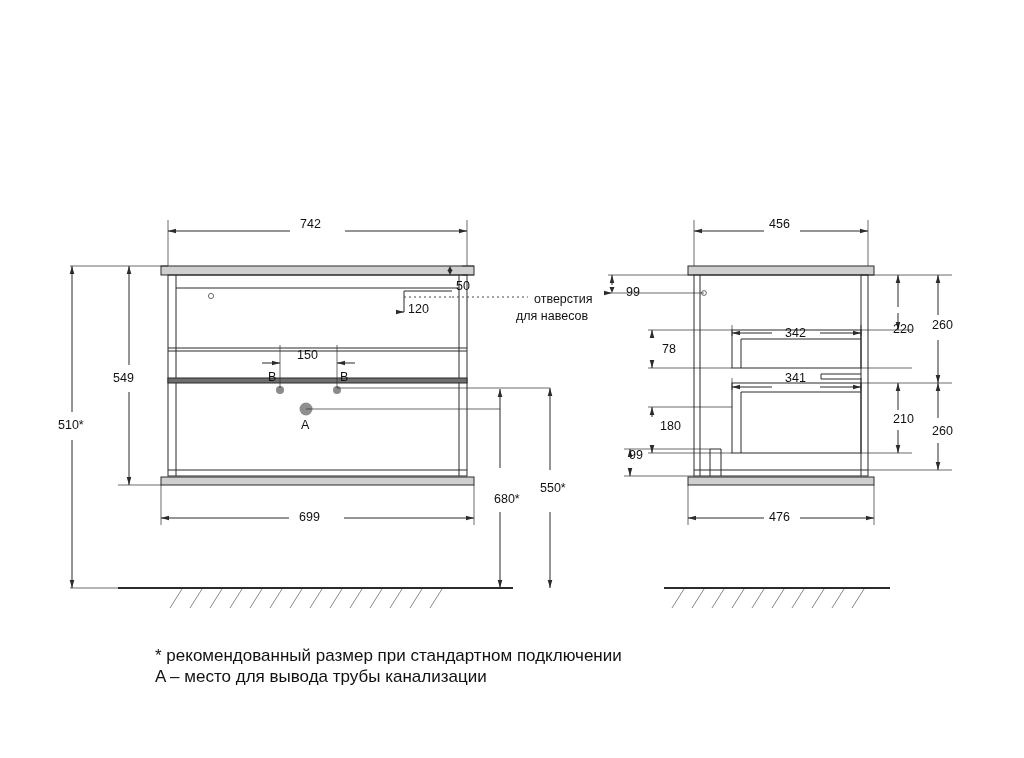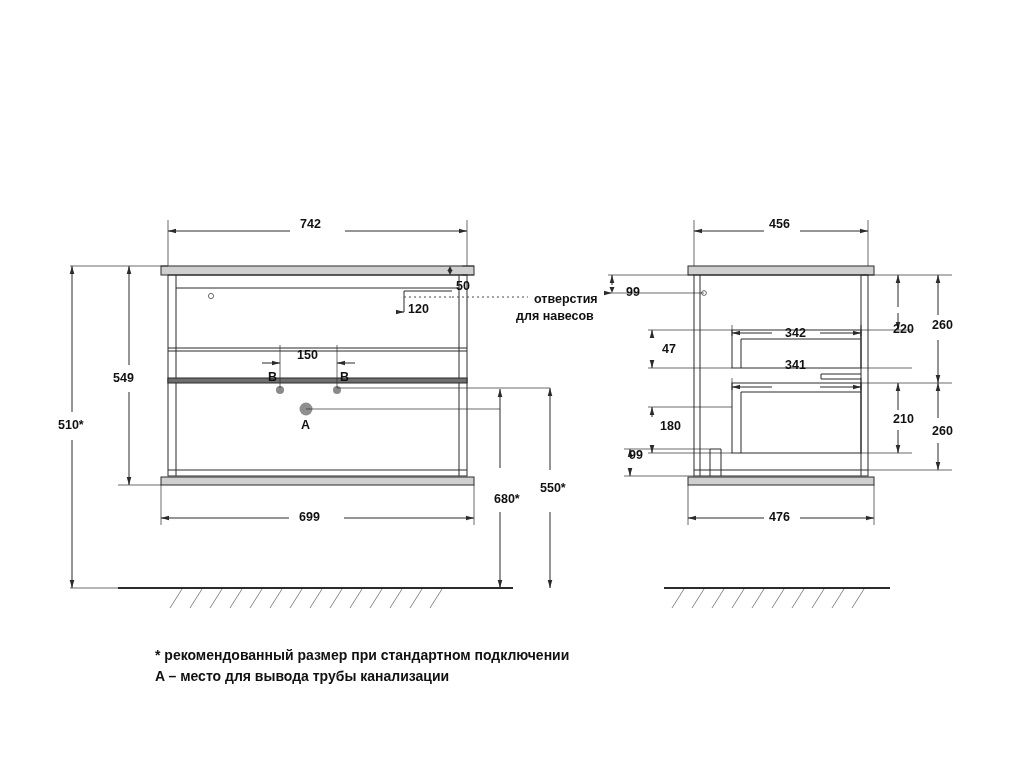--- a/index.html
+++ b/index.html
@@ -10,39 +10,38 @@
   body {
     font-family: "Liberation Sans", sans-serif;
     color: #1a1a1a;
   }
   #stage {
     position: relative;
     width: 1024px;
     height: 758px;
     overflow: hidden;
     background: #ffffff;
-    font-weight: bold;
   }
   #stage svg {
     position: absolute;
     left: 0;
     top: 0;
   }
   .lbl {
     position: absolute;
     font-size: 12.5px;
     line-height: 1.15;
     color: #111;
     white-space: nowrap;
   }
   .notes {
     position: absolute;
     left: 155px;
     top: 645px;
-    font-size: 14px;
+    font-size: 17px;
     line-height: 21px;
     color: #111;
     white-space: nowrap;
   }
   .notes div { white-space: nowrap; }
 </style>
 </head>
 <body>
 
 <div id="stage">
@@ -312,23 +311,23 @@
   <div class="lbl" style="left:268px; top:370px;">B</div>
   <div class="lbl" style="left:340px; top:370px;">B</div>
   <div class="lbl" style="left:301px; top:418px;">A</div>
 
   <div class="lbl" style="left:534px; top:292px;">отверстия</div>
   <div class="lbl" style="left:516px; top:309px;">для навесов</div>
 
   <div class="lbl" style="left:769px; top:217px;">456</div>
   <div class="lbl" style="left:769px; top:510px;">476</div>
   <div class="lbl" style="left:626px; top:285px;">99</div>
-  <div class="lbl" style="left:662px; top:342px;">47</div>
+  <div class="lbl" style="left:662px; top:342px;">78</div>
   <div class="lbl" style="left:785px; top:326px;">342</div>
-  <div class="lbl" style="left:785px; top:358px;">341</div>
+  <div class="lbl" style="left:785px; top:371px;">341</div>
   <div class="lbl" style="left:660px; top:419px;">180</div>
   <div class="lbl" style="left:629px; top:448px;">99</div>
   <div class="lbl" style="left:893px; top:310px;margin-top:12px;">220</div>
   <div class="lbl" style="left:932px; top:318px;">260</div>
   <div class="lbl" style="left:893px; top:412px;">210</div>
   <div class="lbl" style="left:932px; top:424px;">260</div>
 
   <div class="notes">
     <div>* рекомендованный размер при стандартном подключении</div>
     <div>A – место для вывода трубы канализации</div>

